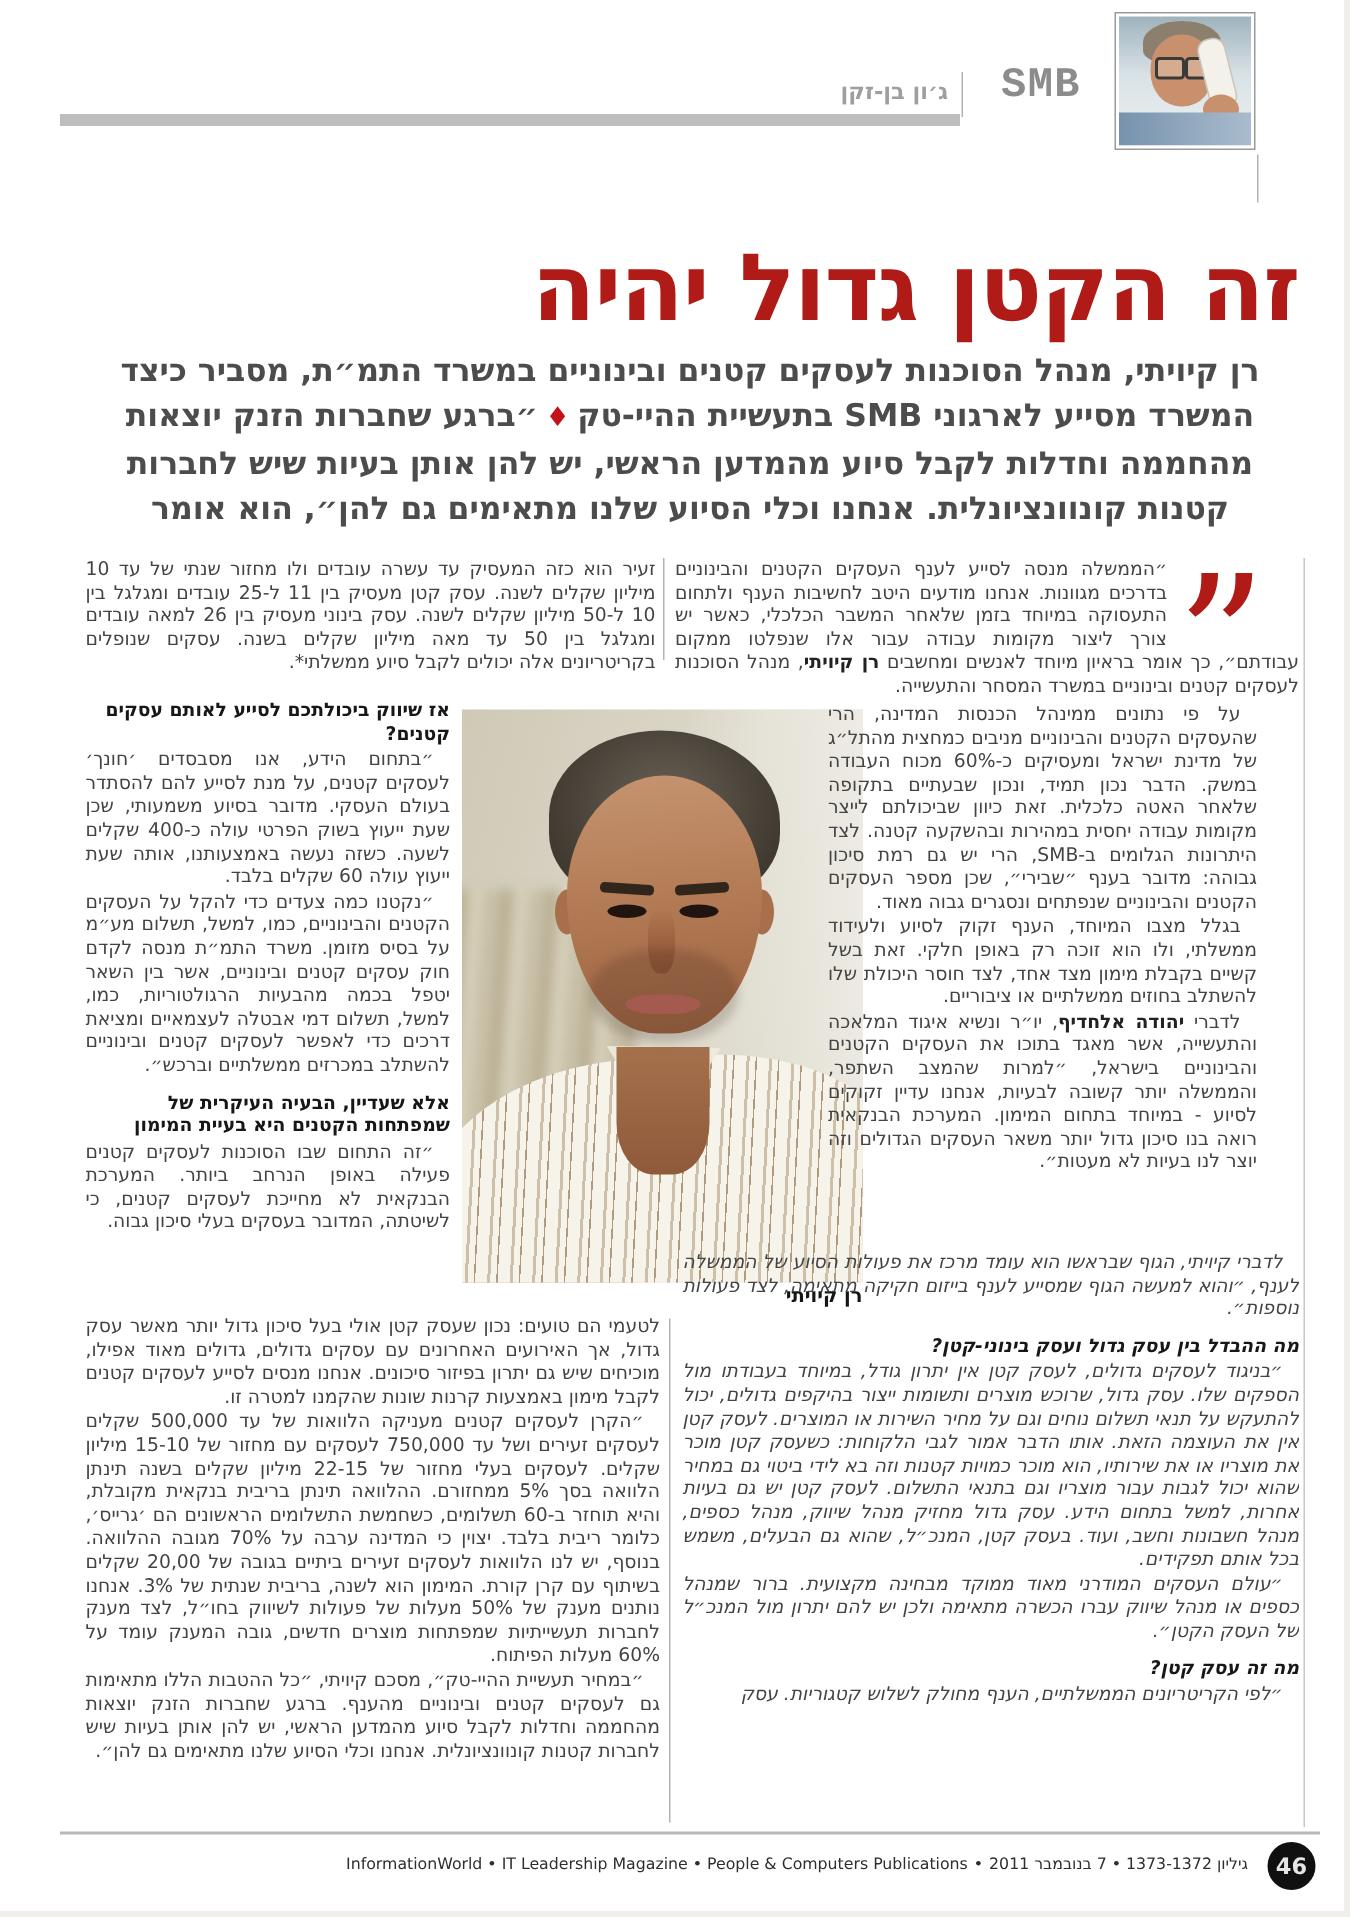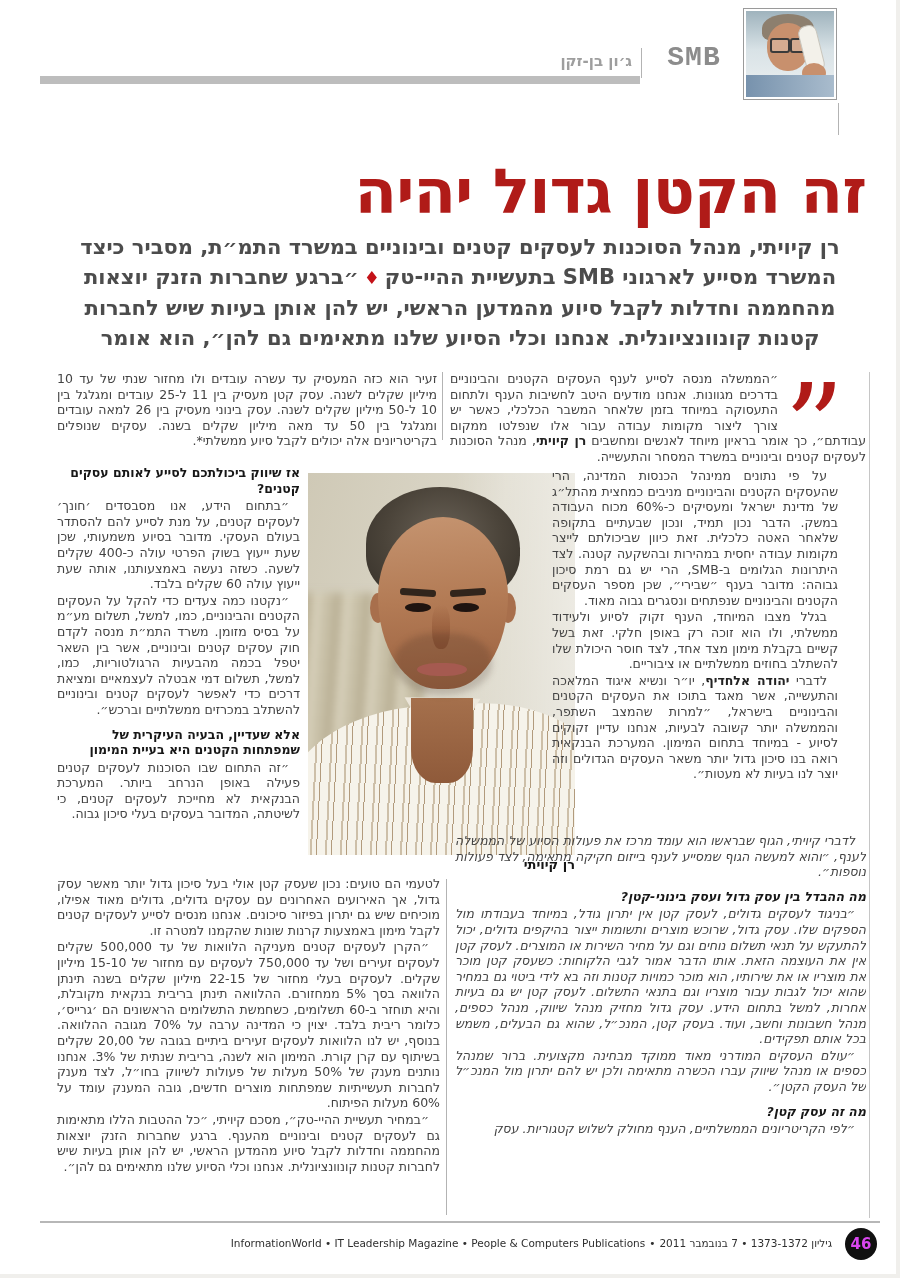--- a/index.html
+++ b/index.html
@@ -68,21 +68,21 @@
   .hp-hair{position:absolute;top:3px;left:16px;width:52px;height:28px;background:#8d7f6e;border-radius:50% 50% 30% 30%;}
   .hp-face{position:absolute;top:12px;left:21px;width:42px;height:48px;background:#c8906d;border-radius:48%;}
   .hp-glass{position:absolute;top:27px;left:24px;width:16px;height:11px;border:2px solid #3a3a3a;border-radius:3px;background:rgba(255,255,255,.25);}
   .hp-glass2{left:44px;}
   .hp-phone{position:absolute;top:14px;left:56px;width:17px;height:46px;background:#f3f1ea;border:1px solid #c9c6bd;border-radius:8px;transform:rotate(-14deg);}
   .hp-hand{position:absolute;top:52px;left:56px;width:24px;height:20px;background:#c8906d;border-radius:50%;}
   .hp-shirt{position:absolute;bottom:0;left:0;width:88px;height:22px;background:linear-gradient(90deg,#7792ad,#a9bccd);}
 
   
   .footer-line{font-size:10.5px;color:#2e2e2e;text-align:right;}
-  .page-badge{width:32px;height:32px;border-radius:50%;background:#101010;color:#d946ef;
+  .page-badge{width:32px;height:32px;border-radius:50%;background:#101010;color:#e5e5e5;
               font-size:15px;font-weight:bold;display:flex;align-items:center;justify-content:center;}
   .edge{background:#f0efec;}
 </style>
 </head>
 <body>
 
 <div class="page">
 
   <div class="abs hbar" style="left:40px;top:76px;width:600px;height:8px;"></div>
   <div class="abs vrule" style="left:641px;top:48px;height:30px;"></div>

